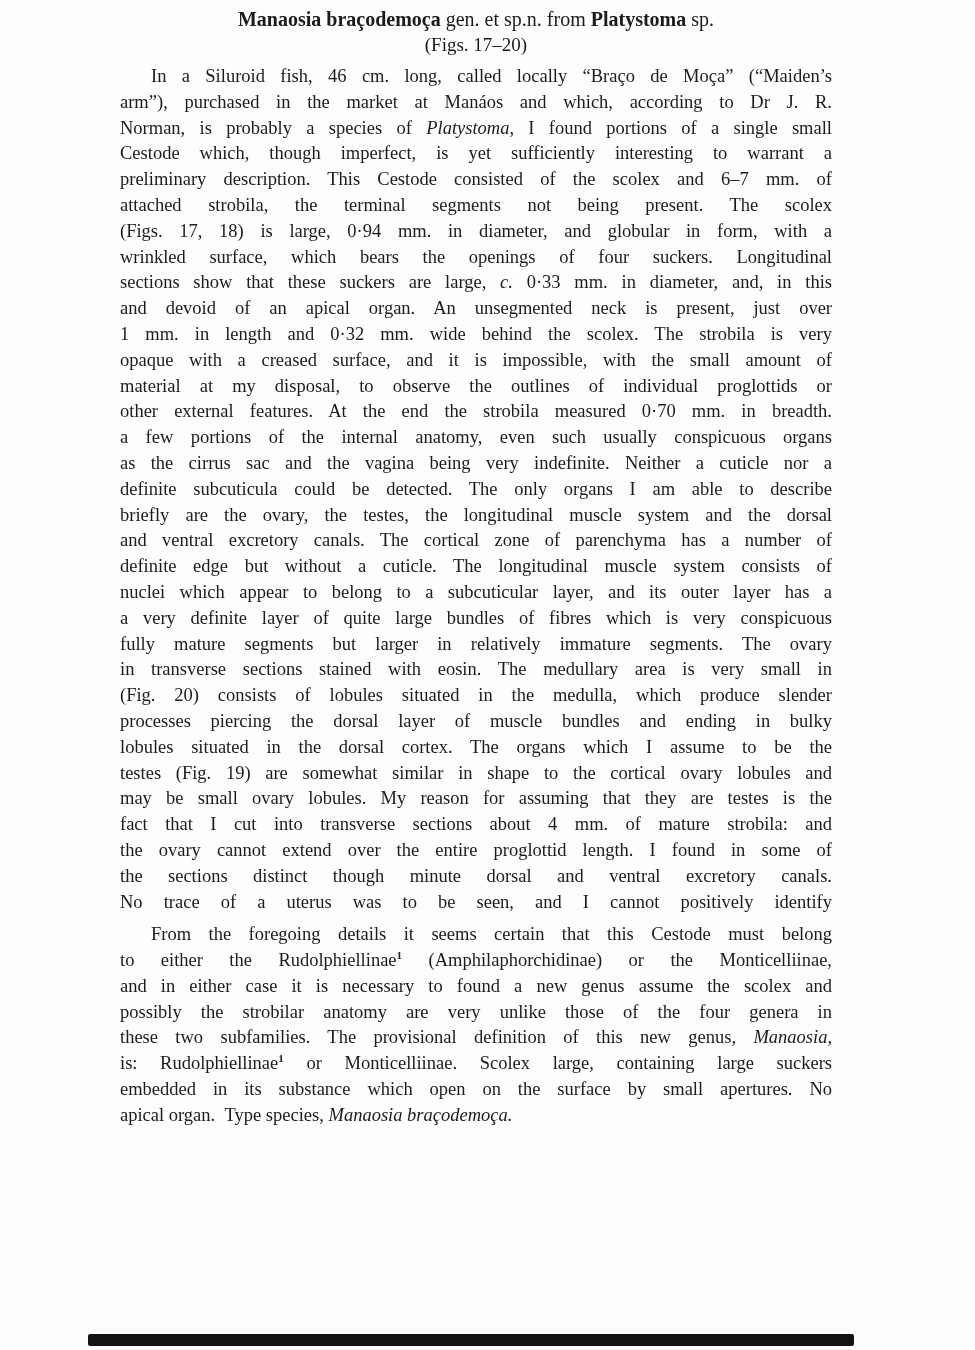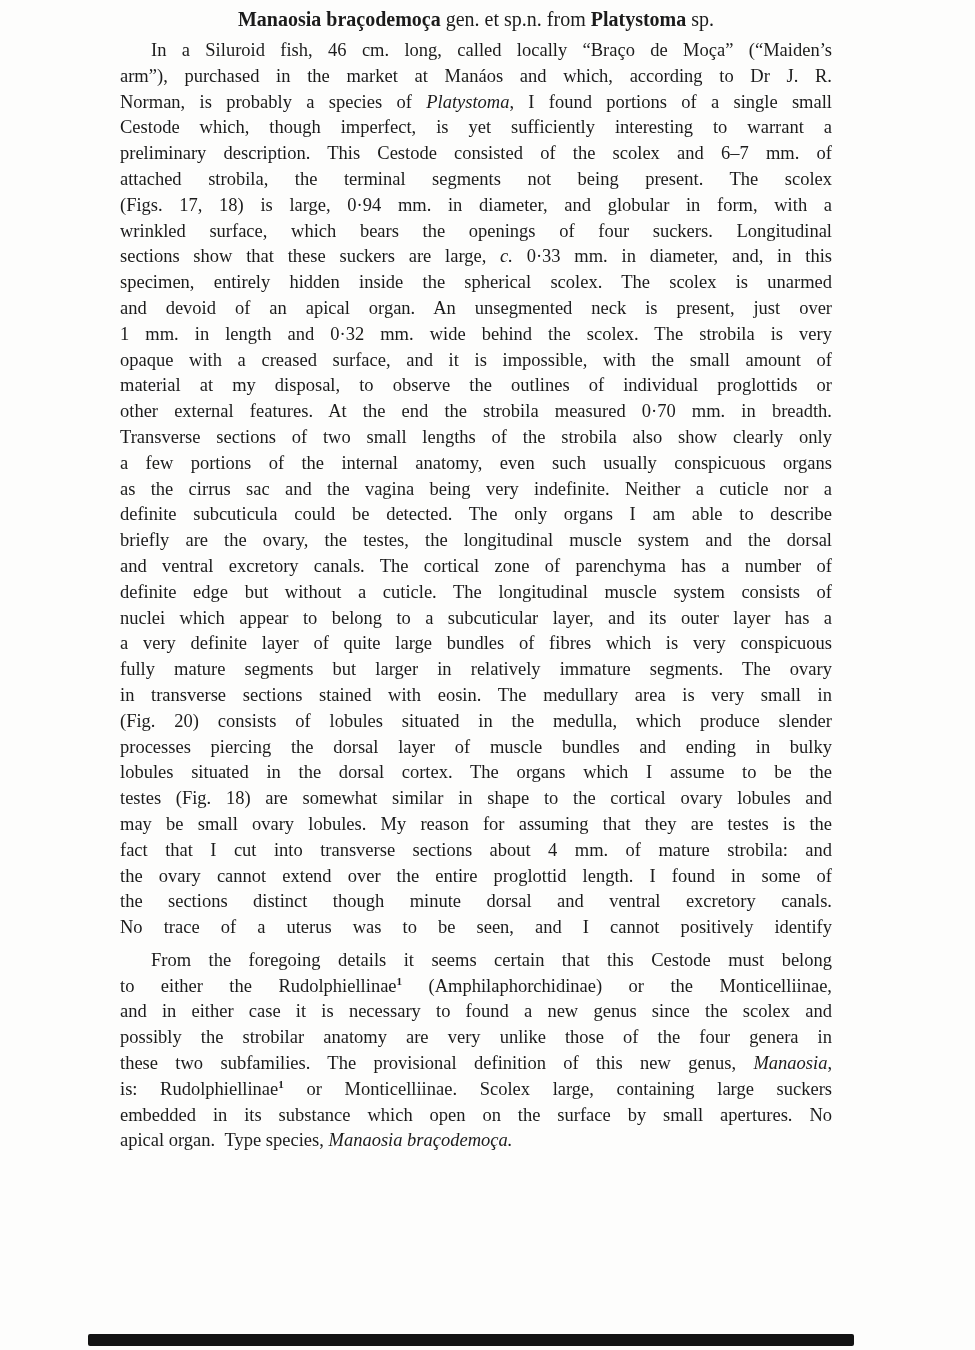--- a/index.html
+++ b/index.html
@@ -66,62 +66,61 @@
     border-radius: 2px;
     filter: blur(0.6px);
   }
 </style>
 </head>
 <body>
 
 <div class="page">
   <div class="text-col">
     <div class="title"><span class="b">Manaosia braçodemoça</span><span> gen. et sp.n. from </span><span class="b">Platystoma</span><span> sp.</span></div>
+    <div class="subtitle">(Figs. 17–20)</div>
     <div class="article-body">
         <div class="para">
           <div class="line indent"><span>In a Siluroid fish, 46 cm. long, called locally “Braço de Moça” (“Maiden’s</span></div>
           <div class="line"><span>arm”), purchased in the market at Manáos and which, according to Dr J. R.</span></div>
           <div class="line"><span>Norman, is probably a species of </span><span class="i">Platystoma</span><span>, I found portions of a single small</span></div>
           <div class="line"><span>Cestode which, though imperfect, is yet sufficiently interesting to warrant a</span></div>
           <div class="line"><span>preliminary description. This Cestode consisted of the scolex and 6–7 mm. of</span></div>
           <div class="line"><span>attached strobila, the terminal segments not being present. The scolex</span></div>
           <div class="line"><span>(Figs. 17, 18) is large, 0·94 mm. in diameter, and globular in form, with a</span></div>
           <div class="line"><span>wrinkled surface, which bears the openings of four suckers. Longitudinal</span></div>
           <div class="line"><span>sections show that these suckers are large, </span><span class="i">c.</span><span> 0·33 mm. in diameter, and, in this</span></div>
-          <div class="line"><span>specimen, entirely hidden inside the spherical scolex. The scolex is unarmed</span></div>
           <div class="line"><span>and devoid of an apical organ. An unsegmented neck is present, just over</span></div>
           <div class="line"><span>1 mm. in length and 0·32 mm. wide behind the scolex. The strobila is very</span></div>
           <div class="line"><span>opaque with a creased surface, and it is impossible, with the small amount of</span></div>
           <div class="line"><span>material at my disposal, to observe the outlines of individual proglottids or</span></div>
           <div class="line"><span>other external features. At the end the strobila measured 0·70 mm. in breadth.</span></div>
-          <div class="line"><span>Transverse sections of two small lengths of the strobila also show clearly only</span></div>
           <div class="line"><span>a few portions of the internal anatomy, even such usually conspicuous organs</span></div>
           <div class="line"><span>as the cirrus sac and the vagina being very indefinite. Neither a cuticle nor a</span></div>
           <div class="line"><span>definite subcuticula could be detected. The only organs I am able to describe</span></div>
           <div class="line"><span>briefly are the ovary, the testes, the longitudinal muscle system and the dorsal</span></div>
           <div class="line"><span>and ventral excretory canals. The cortical zone of parenchyma has a number of</span></div>
           <div class="line"><span>definite edge but without a cuticle. The longitudinal muscle system consists of</span></div>
           <div class="line"><span>nuclei which appear to belong to a subcuticular layer, and its outer layer has a</span></div>
           <div class="line"><span>a very definite layer of quite large bundles of fibres which is very conspicuous</span></div>
           <div class="line"><span>fully mature segments but larger in relatively immature segments. The ovary</span></div>
           <div class="line"><span>in transverse sections stained with eosin. The medullary area is very small in</span></div>
           <div class="line"><span>(Fig. 20) consists of lobules situated in the medulla, which produce slender</span></div>
           <div class="line"><span>processes piercing the dorsal layer of muscle bundles and ending in bulky</span></div>
           <div class="line"><span>lobules situated in the dorsal cortex. The organs which I assume to be the</span></div>
-          <div class="line"><span>testes (Fig. 18) are somewhat similar in shape to the cortical ovary lobules and</span></div>
+          <div class="line"><span>testes (Fig. 19) are somewhat similar in shape to the cortical ovary lobules and</span></div>
           <div class="line"><span>may be small ovary lobules. My reason for assuming that they are testes is the</span></div>
           <div class="line"><span>fact that I cut into transverse sections about 4 mm. of mature strobila: and</span></div>
           <div class="line"><span>the ovary cannot extend over the entire proglottid length. I found in some of</span></div>
           <div class="line"><span>the sections distinct though minute dorsal and ventral excretory canals.</span></div>
           <div class="line"><span>No trace of a uterus was to be seen, and I cannot positively identify</span></div>
         </div>
         <div class="para">
           <div class="line indent"><span>From the foregoing details it seems certain that this Cestode must belong</span></div>
           <div class="line"><span>to either the Rudolphiellinae</span><span class="sup">1</span><span> (Amphilaphorchidinae) or the Monticelliinae,</span></div>
-          <div class="line"><span>and in either case it is necessary to found a new genus since the scolex and</span></div>
+          <div class="line"><span>and in either case it is necessary to found a new genus assume the scolex and</span></div>
           <div class="line"><span>possibly the strobilar anatomy are very unlike those of the four genera in</span></div>
           <div class="line"><span>these two subfamilies. The provisional definition of this new genus, </span><span class="i">Manaosia</span><span>,</span></div>
           <div class="line"><span>is: Rudolphiellinae</span><span class="sup">1</span><span> or Monticelliinae. Scolex large, containing large suckers</span></div>
           <div class="line"><span>embedded in its substance which open on the surface by small apertures. No</span></div>
           <div class="line last"><span>apical organ. Type species, </span><span class="i">Manaosia braçodemoça.</span></div>
         </div>
       </div>
   </div>
   <div class="scan-bar"></div>
 </div>

